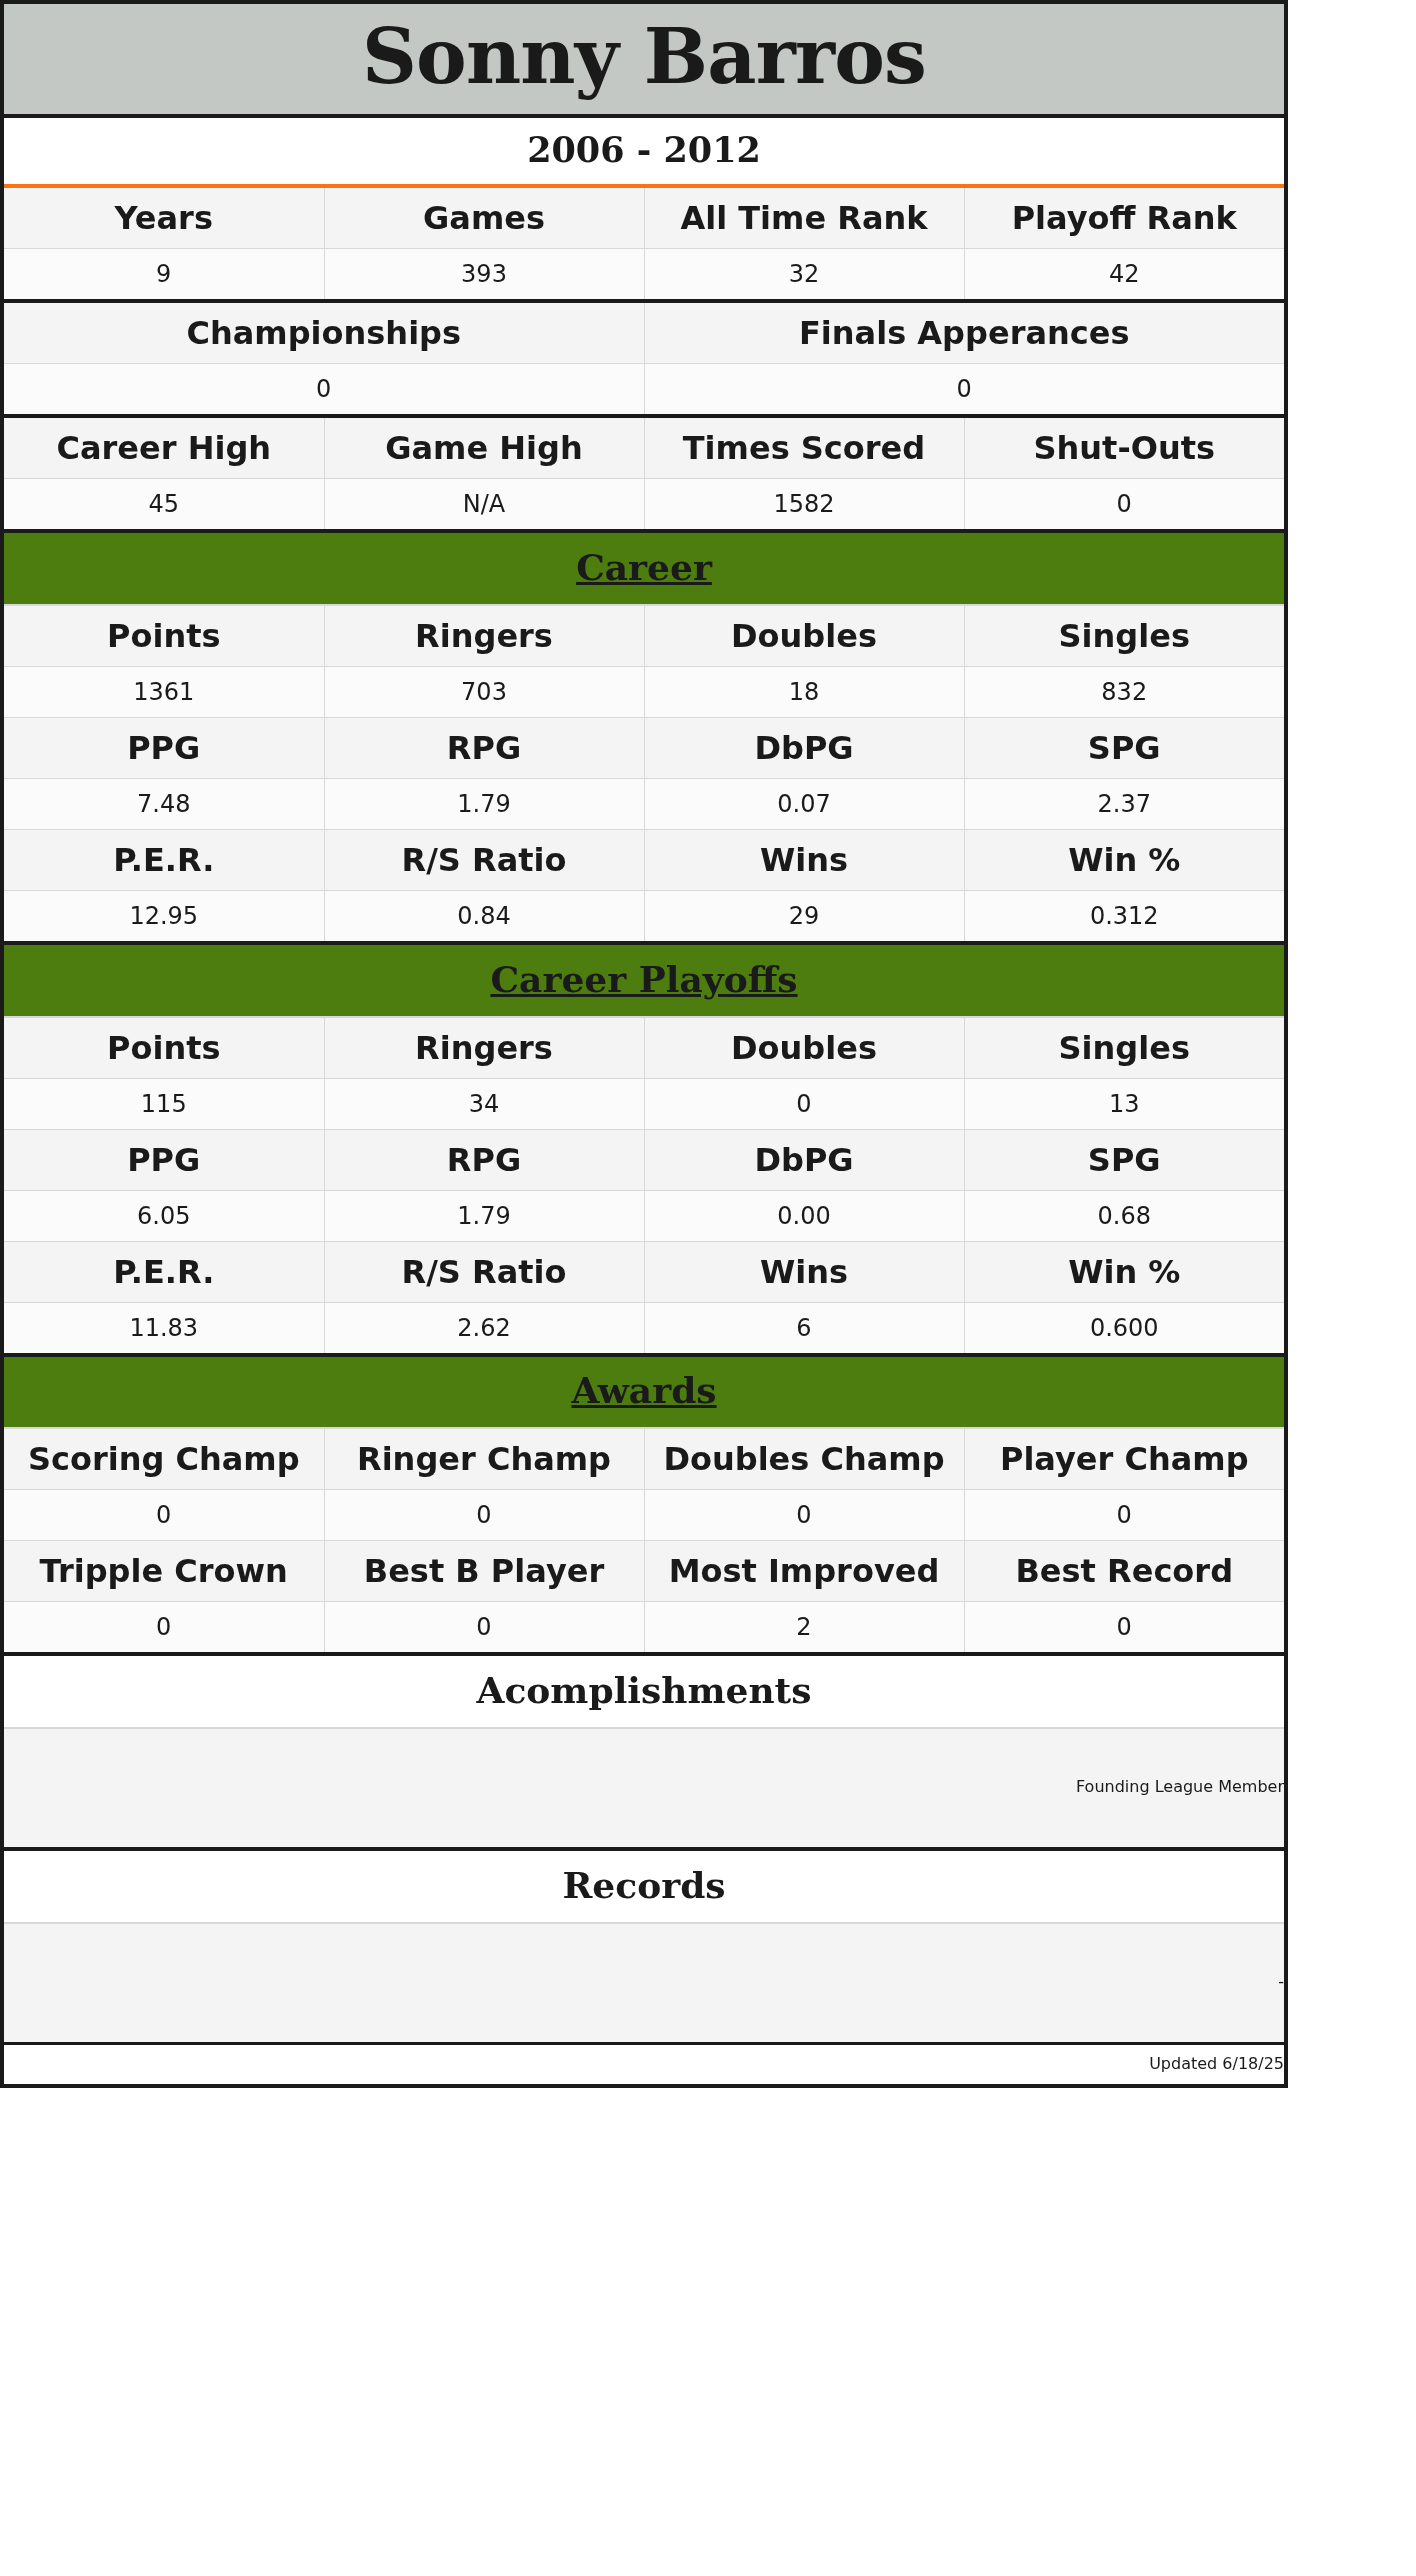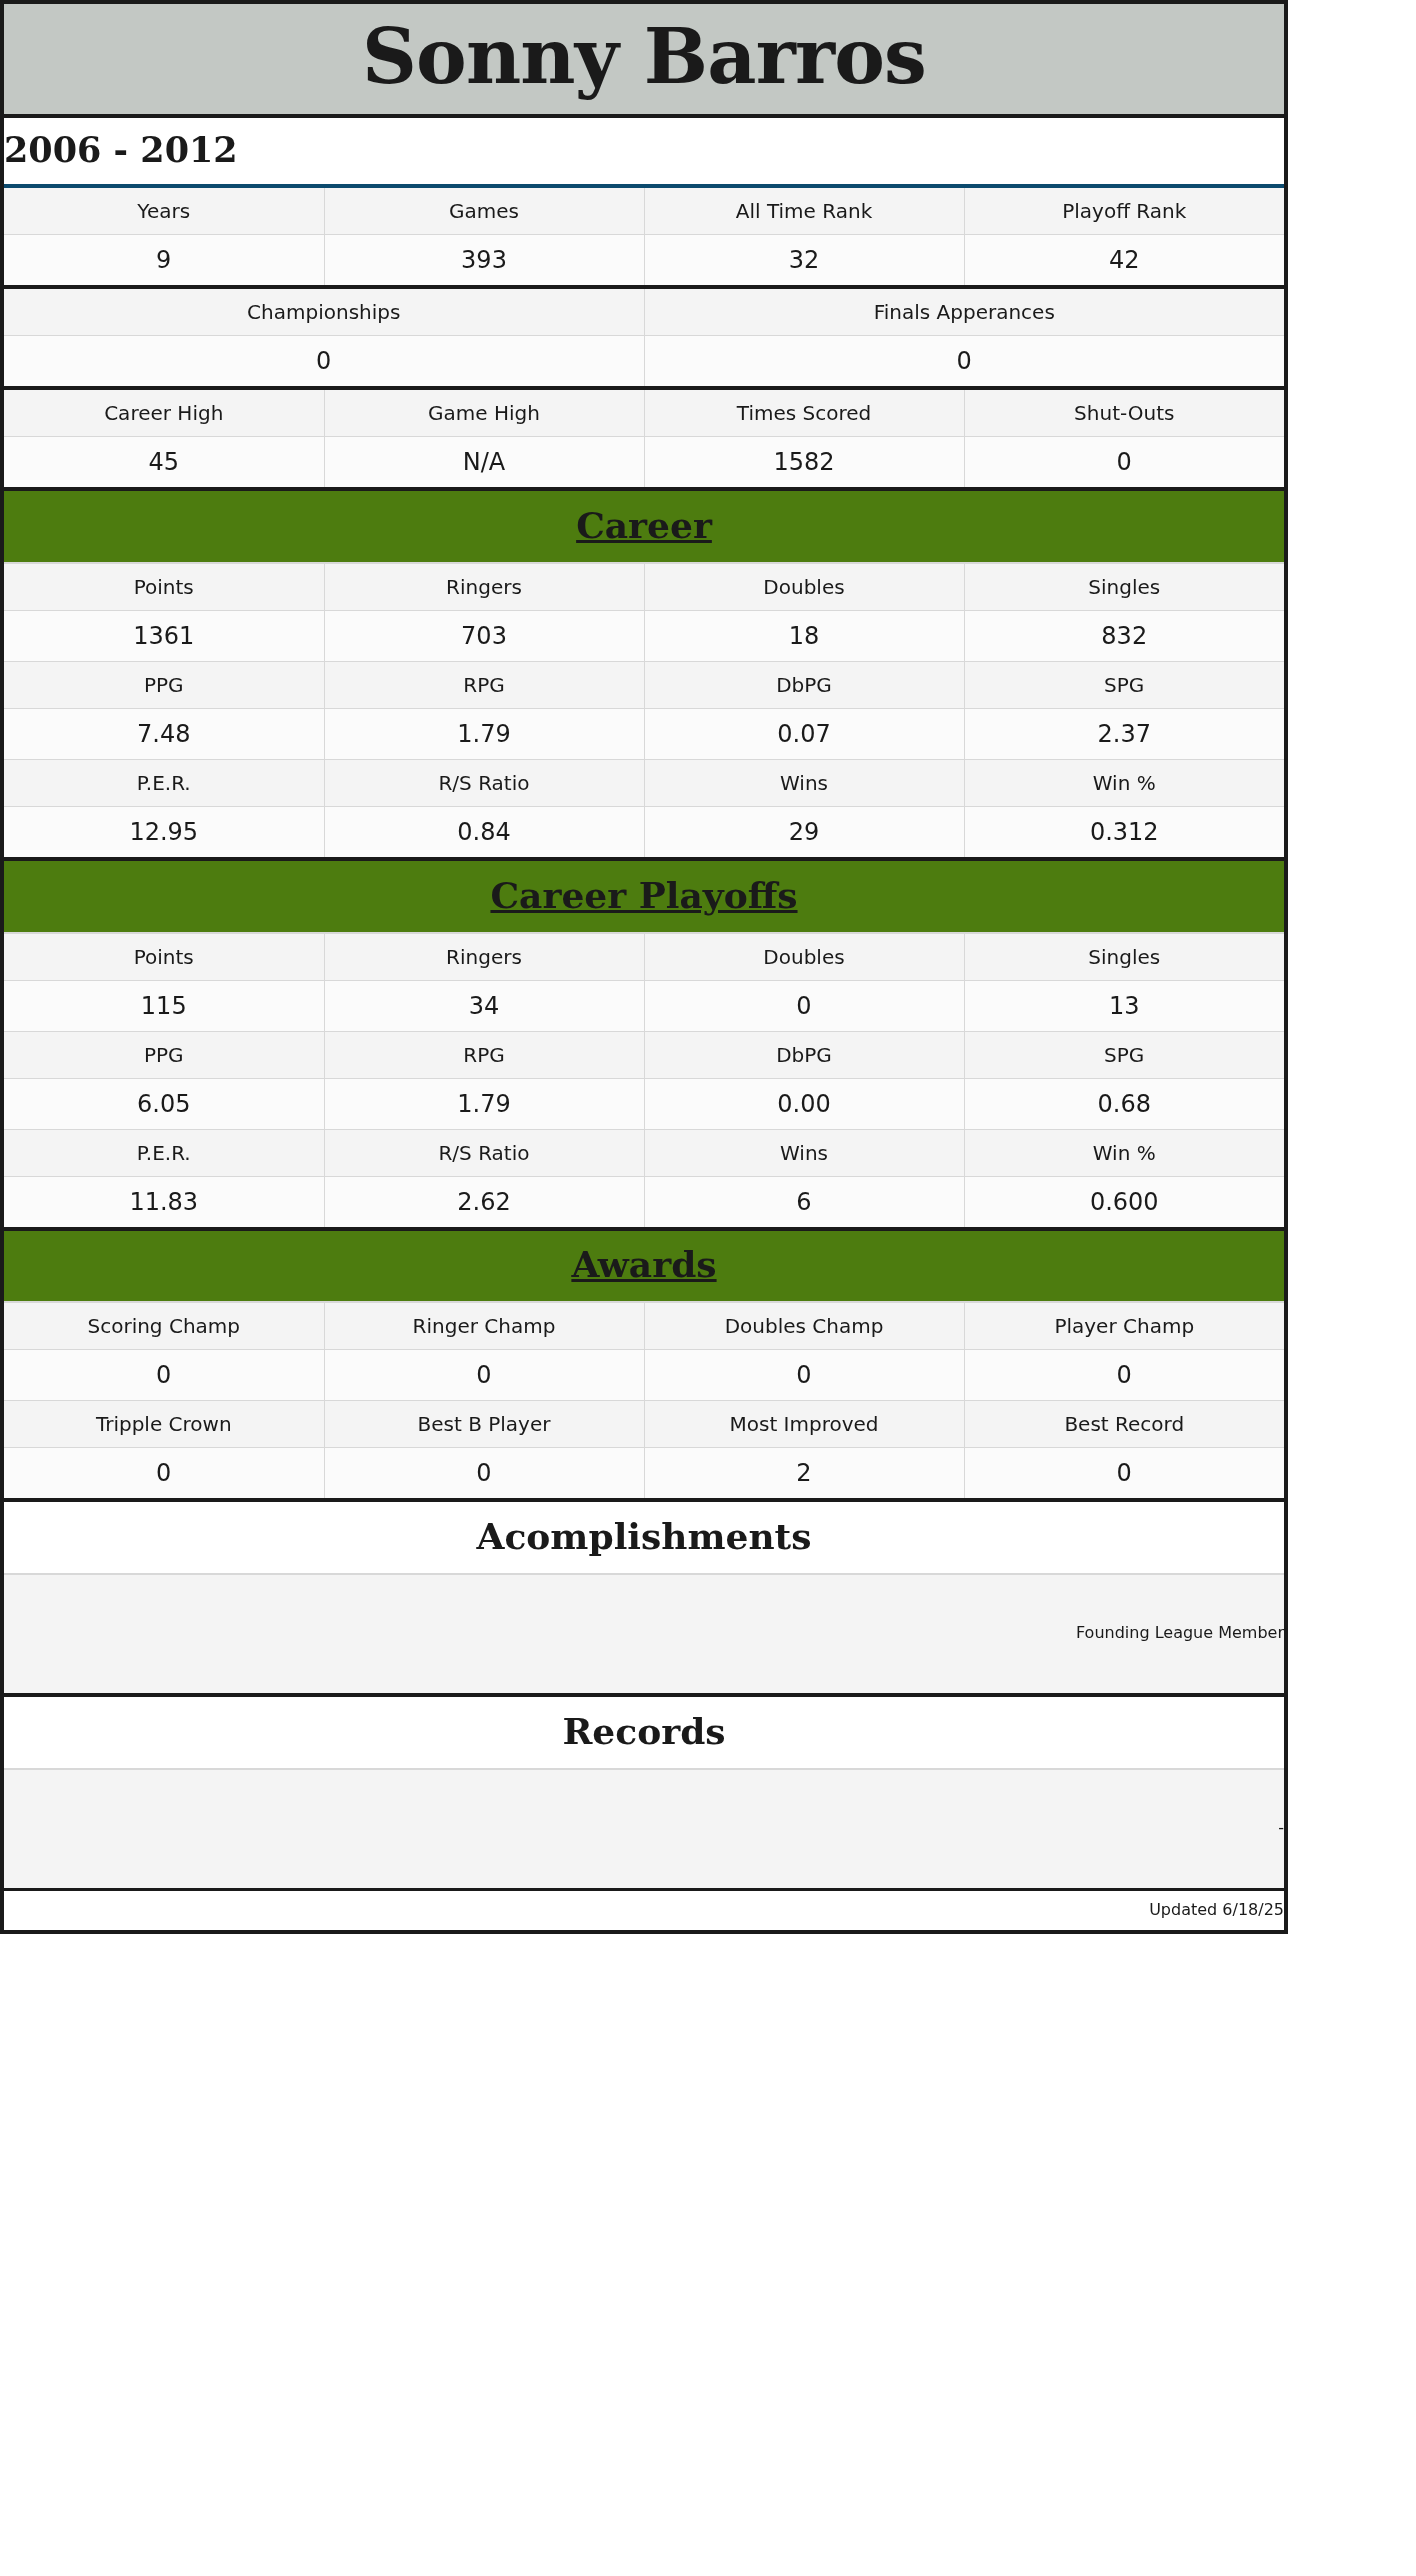--- a/index.html
+++ b/index.html
@@ -26,22 +26,22 @@
   }
   .title-bar .title {
     font-family: "DejaVu Serif", serif;
     font-weight: bold;
     font-size: 76px;
     line-height: 1.05;
     letter-spacing: -0.8px;
   }
   .subtitle-bar {
     background: #ffffff;
-    border-bottom: 4px solid #0c4a6e;
-    text-align: left;
+    border-bottom: 4px solid #f97316;
+    text-align: center;
     padding: 11px 0 14.3px 0;
   }
   .subtitle-bar .subtitle {
     font-family: "DejaVu Serif", serif;
     font-weight: bold;
     font-size: 35px;
   }
   table.grid {
     width: 100%;
     border-collapse: collapse;
@@ -50,23 +50,23 @@
   table.grid td {
     text-align: center;
     vertical-align: middle;
     font-size: 24px;
     padding: 11px 3.2px;
     border-right: 1.6px solid #d8d8d8;
     background: #ffffff;
   }
   table.grid td:last-child { border-right: none; }
   tr.hdr td {
-    font-weight: normal;
+    font-weight: bold;
     background: #f4f4f4;
-    font-size: 20px;
+    font-size: 32px;
   }
   tr.val td {
     background: #fbfbfb;
     font-weight: normal;
   }
   .section-sep {
     border-top: 4px solid #1a1a1a;
   }
   .band {
     border-top: 4px solid #1a1a1a;

